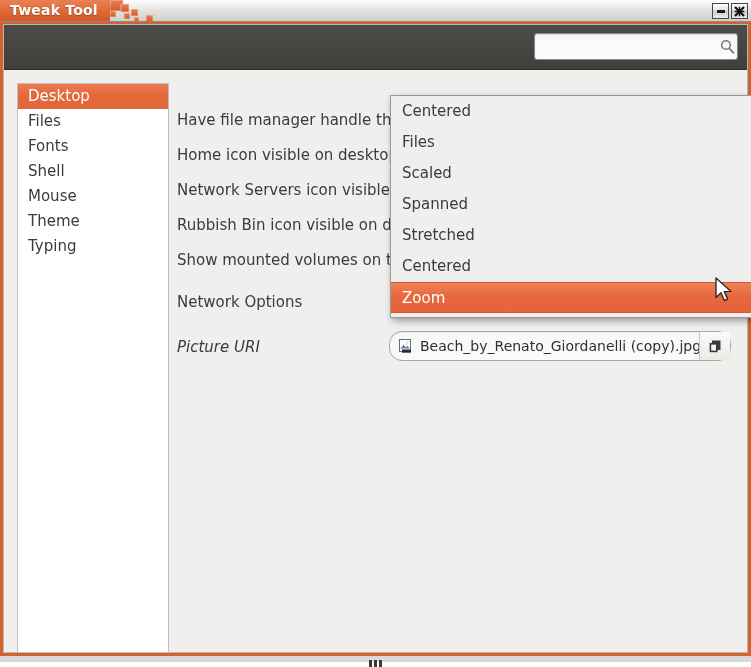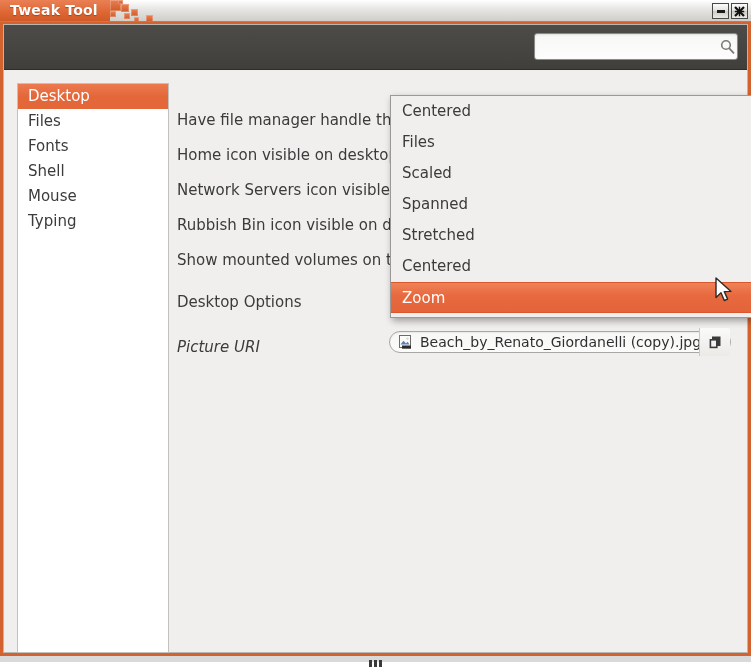--- a/index.html
+++ b/index.html
@@ -192,21 +192,21 @@
     color: #3b3b3b;
     white-space: nowrap;
   }
 
   
   #uri-row {
     position: absolute;
     left: 212px;
     top: 248px;
     width: 342px;
-    height: 22px;
+    height: 30px;
     background: linear-gradient(to bottom, #f7f7f6, #fbfbfa);
     border: 1px solid #a9a7a3;
     border-radius: 13px;
     box-sizing: border-box;
     display: flex;
     align-items: center;
     box-shadow: inset 0 1px 1px rgba(0,0,0,0.06);
   }
   #uri-file-icon {
     width: 22px; height: 18px;
@@ -366,20 +366,23 @@
         <div class="side-item">
           <span>Fonts</span>
         </div>
         <div class="side-item">
           <span>Shell</span>
         </div>
         <div class="side-item">
           <span>Mouse</span>
         </div>
         <div class="side-item">
+          <span>Theme</span>
+        </div>
+        <div class="side-item">
           <span>Typing</span>
         </div>
       </div>
 
       <div id="content">
 
         <div class="row" style="top:24px;">
           <span class="row-label">Have file manager handle the desktop</span>
         </div>
         <div class="row" style="top:59px;">
@@ -388,21 +391,21 @@
         <div class="row" style="top:94px;">
           <span class="row-label">Network Servers icon visible on the desktop</span>
         </div>
         <div class="row" style="top:129px;">
           <span class="row-label">Rubbish Bin icon visible on desktop</span>
         </div>
         <div class="row" style="top:164px;">
           <span class="row-label">Show mounted volumes on the desktop</span>
         </div>
         <div class="row" style="top:206px;">
-          <span class="row-label">Desktop Options</span>
+          <span class="row-label">Network Options</span>
         </div>
         <div class="row" style="top:251px;font-style:italic;">
           <span class="row-label">Picture URI</span>
         </div>
 
         <div id="uri-row">
           <span id="uri-file-icon">
             <svg width="16" height="16" viewBox="0 0 16 16">
               <rect x="1.5" y="1.5" width="11" height="12" fill="#fbfbfa" stroke="#6e6c69" stroke-width="1"></rect>
               <path d="M2.5 10.5 L5.5 6.8 L8 9.6 L9.6 7.8 L11.5 10.5 Z" fill="#5b7fb5"></path>

